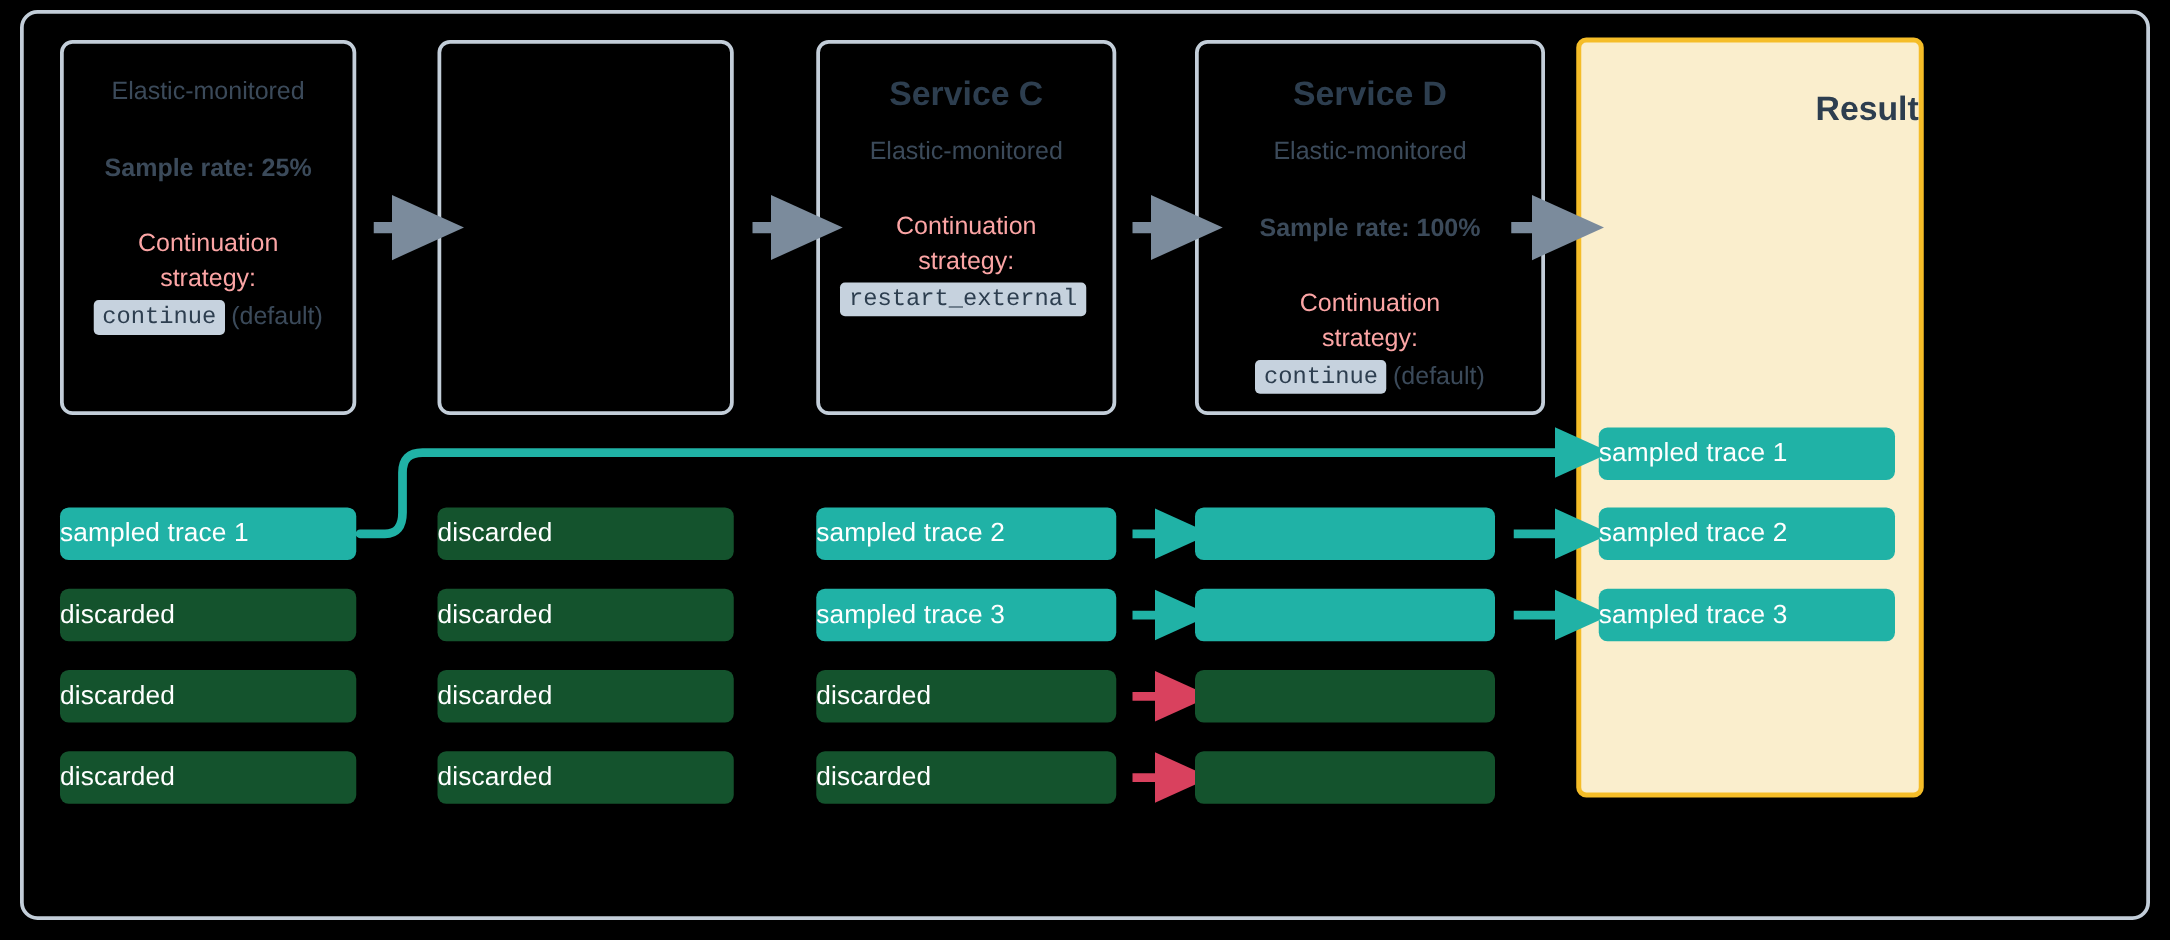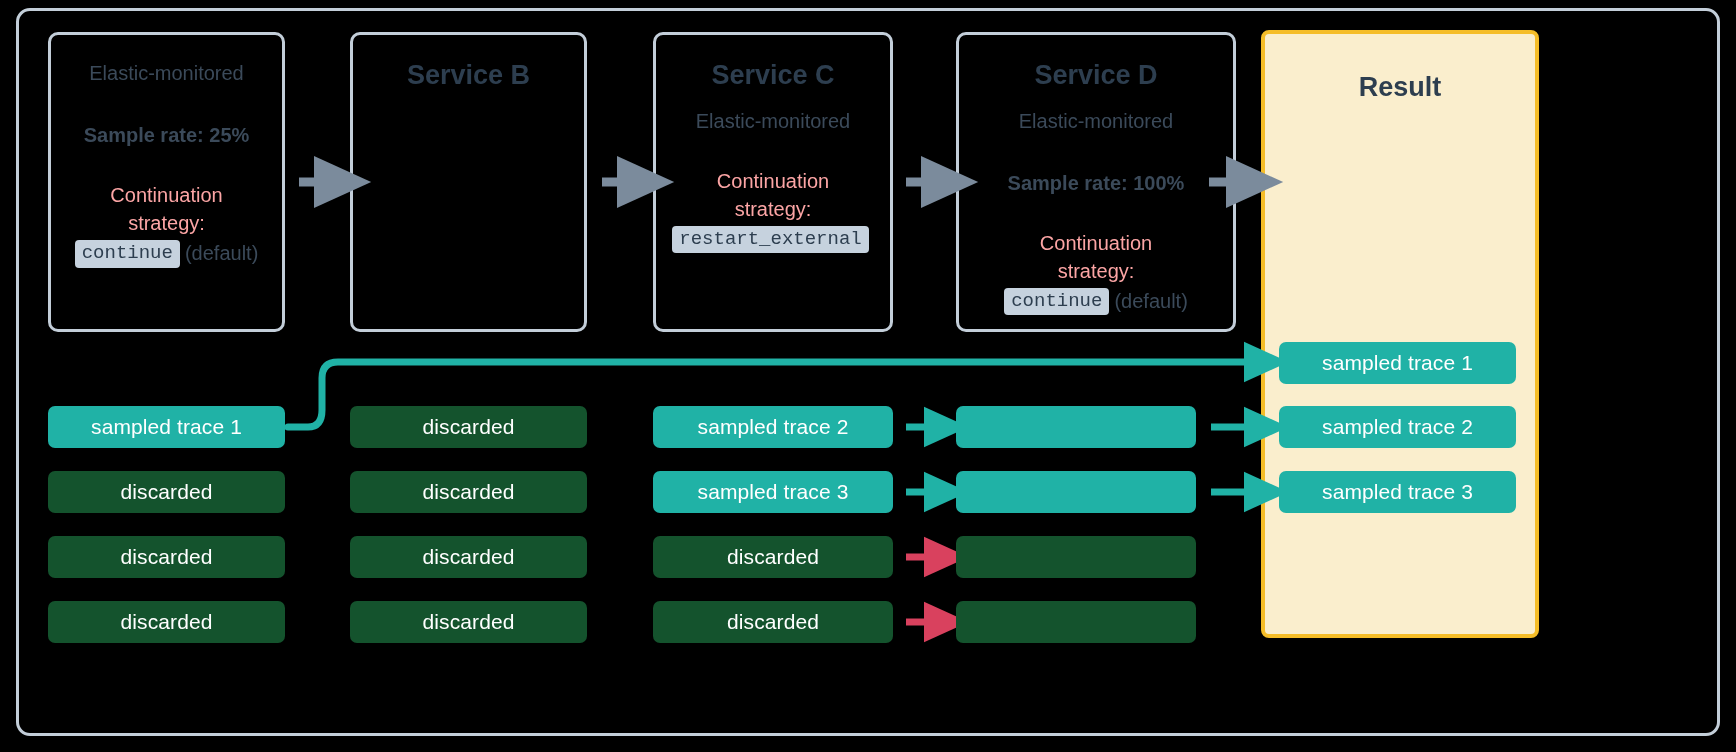--- a/index.html
+++ b/index.html
@@ -100,34 +100,33 @@
     position: absolute;
     box-sizing: border-box;
     border: 4px solid #f5bd28;
     border-radius: 8px;
     background: #faeecd;
   }
   .result-title {
     color: #2d3e4f;
     font-size: 27px;
     font-weight: bold;
-    text-align: center;
+    text-align: right;
     margin-top: 38px;
   }
 
   
   .pill {
     position: absolute;
     box-sizing: border-box;
     border-radius: 7px;
     color: #ffffff;
     font-size: 21px;
     display: flex;
     align-items: center;
-    justify-content: center;
     letter-spacing: 0.1px;
   }
   .pill.sampled { background: #20b2a6; }
   .pill.discarded { background: #14532d; }
 
   
   #connectors {
     position: absolute;
     left: 0;
     top: 0;
@@ -147,21 +146,20 @@
     <div class="svc-sub">Elastic-monitored</div>
     <div class="svc-rate">Sample rate: 25%</div>
     <div class="svc-strategy-label">Continuation</div>
     <div class="svc-strategy-label" style="margin-top:0">strategy:</div>
     <div class="svc-strategy-line">
       <span class="code-badge">continue</span><span class="default-note">(default)</span>
     </div>
   </div>
 
   <div class="service-card" style="left:350px; top:32px; width:237px; height:300px;">
-    <div class="svc-title">Service B</div>
   </div>
 
   <div class="service-card" style="left:653px; top:32px; width:240px; height:300px;">
     <div class="svc-title">Service C</div>
     <div class="svc-sub">Elastic-monitored</div>
     <div class="svc-strategy-label">Continuation</div>
     <div class="svc-strategy-label" style="margin-top:0">strategy:</div>
     <div class="svc-strategy-line">
       <span class="code-badge">restart_external</span><span class="default-note"></span>
     </div>

